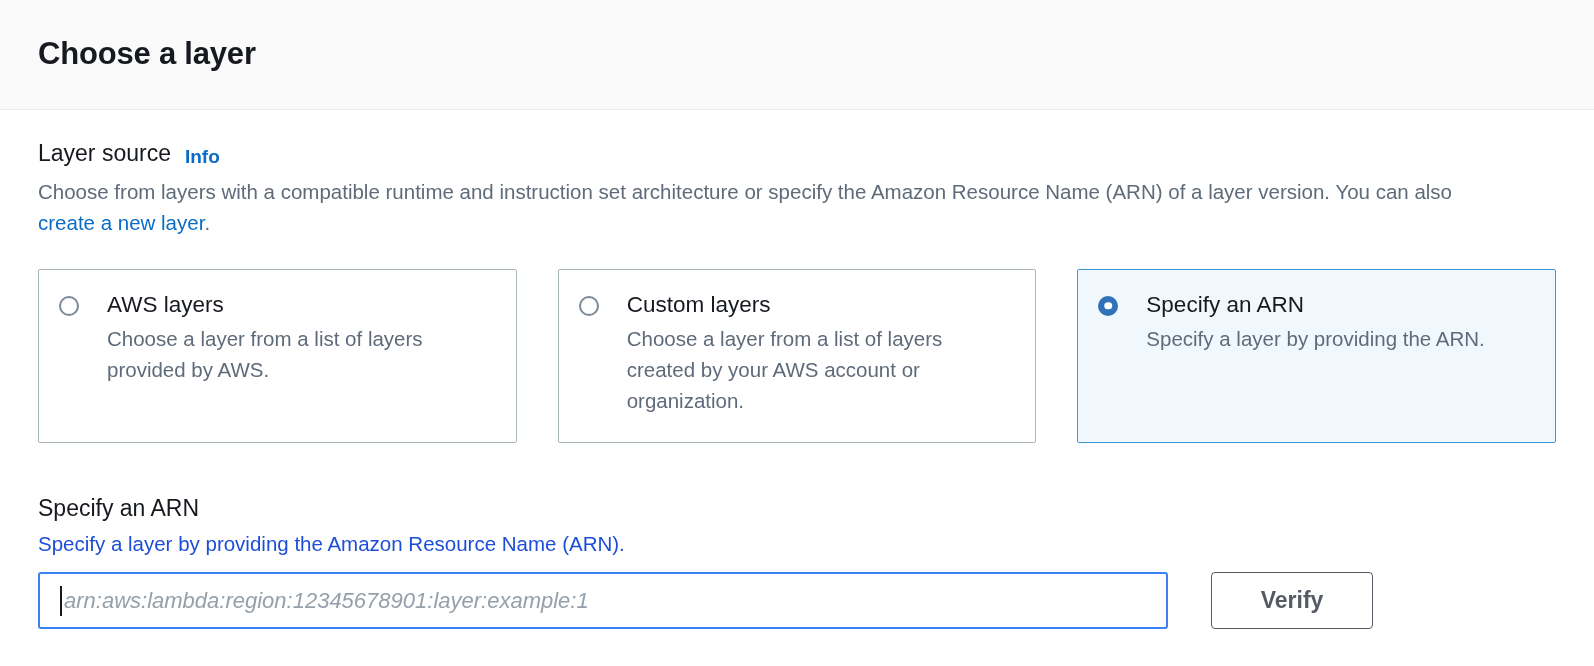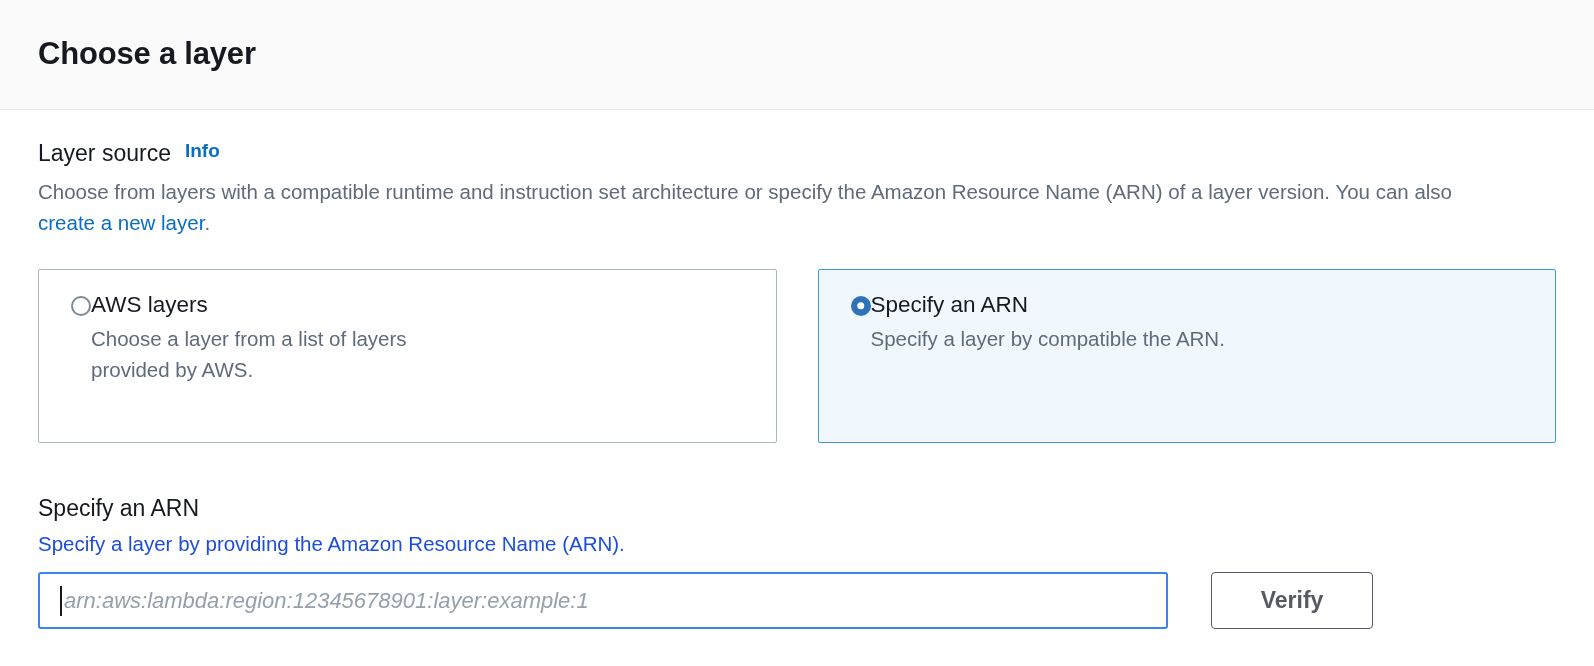--- a/index.html
+++ b/index.html
@@ -40,21 +40,21 @@
   }
 
   
   .modal-body {
     padding: 30px 38px 0 38px;
     box-sizing: border-box;
   }
 
   .field-label-row {
     display: flex;
-    align-items: flex-start;
+    align-items: flex-end;
     gap: 14px;
     margin-bottom: 8px;
   }
   .field-label {
     font-size: 23px;
     font-weight: normal;
     color: #16191f;
     line-height: 1.2;
   }
   .info-link {
@@ -84,23 +84,23 @@
     gap: 41px;
     align-items: stretch;
   }
   .tile {
     flex: 1 1 0;
     min-height: 174px;
     box-sizing: border-box;
     border: 1.5px solid #aab7b8;
     border-radius: 2px;
     background: #ffffff;
-    padding: 20px 20px 18px 32px;
-    display: flex;
-    gap: 0;
+    padding: 20px 20px 18px 20px;
+    display: flex;
+    gap: 28px;
     cursor: pointer;
   }
   .tile.selected {
     border-color: #3f9ad1;
     background: #f1f8fd;
   }
 
   .radio {
     flex: 0 0 auto;
     width: 20px;
@@ -235,26 +235,33 @@
     <div class="tile-row">
 
       <div class="tile">
         <span class="radio"></span>
         <span class="tile-text">
           <span class="tile-title">AWS layers</span>
           <span class="tile-desc">Choose a layer from a list of layers provided by AWS.</span>
         </span>
       </div>
 
+      <div class="tile">
+        <span class="radio"></span>
+        <span class="tile-text">
+          <span class="tile-title">Custom layers</span>
+          <span class="tile-desc">Choose a layer from a list of layers created by your AWS account or organization.</span>
+        </span>
+      </div>
 
       <div class="tile selected">
         <span class="radio checked"></span>
         <span class="tile-text">
           <span class="tile-title">Specify an ARN</span>
-          <span class="tile-desc">Specify a layer by compatible the ARN.</span>
+          <span class="tile-desc">Specify a layer by providing the ARN.</span>
         </span>
       </div>
 
     </div>
 
     <div class="arn-section">
       <div class="section-heading">Specify an ARN</div>
       <div class="section-desc">Specify a layer by providing the Amazon Resource Name (ARN).</div>
 
       <div class="arn-input-row">

